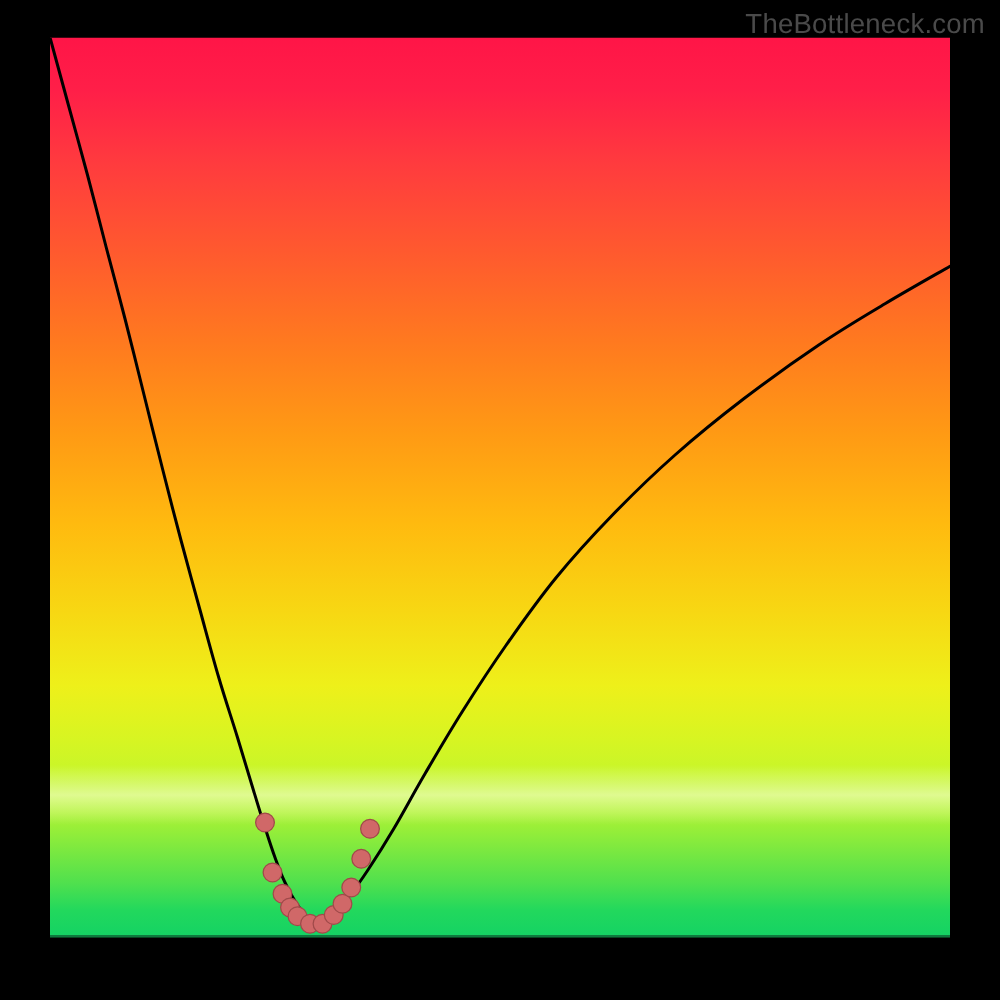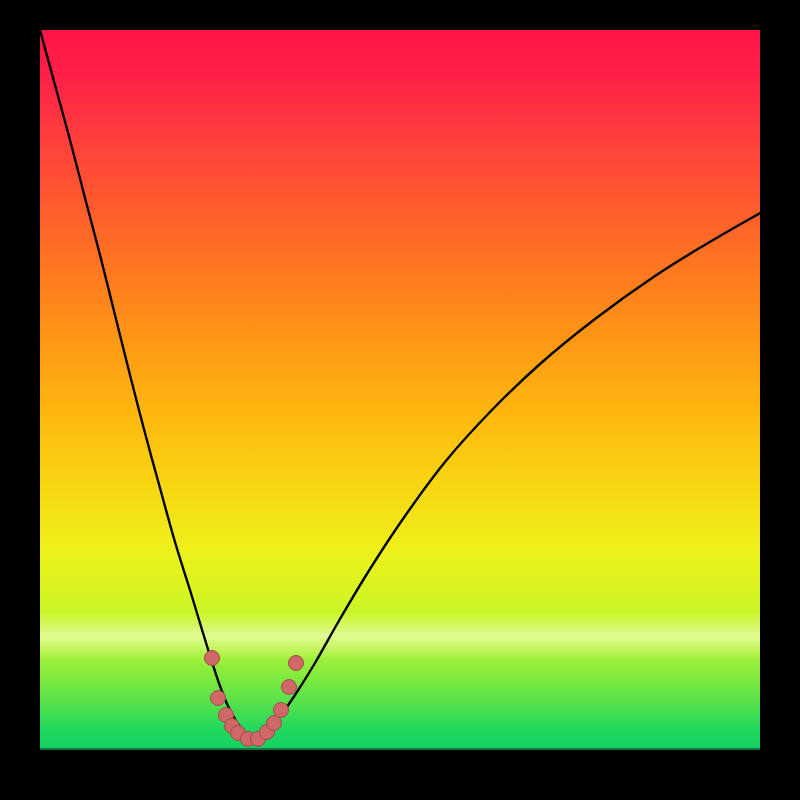--- a/index.html
+++ b/index.html
@@ -85,20 +85,21 @@
   svg.curves {
     position: absolute;
     inset: 0;
   }
 </style>
 </head>
 <body>
 
 <div class="stage">
 
+  <div class="watermark">TheBottleneck.com</div>
 
   <div class="plot-wrap">
     <div class="gradient"></div>
     <div class="band1"></div>
     <div class="bottom-line"></div>
 
     <svg class="curves" viewBox="0 0 720 720" preserveAspectRatio="none">
       <path id="left-path" fill="none" stroke-width="2.4" stroke-linecap="round" stroke="#000000" d="M 0 0 C 2.6999999999999997 9.9, 9.600000000000001 35.2, 15 55 C 20.4 74.8, 24.6 89.66, 30 110 C 35.4 130.34, 39.6 147.3, 45 168 C 50.4 188.7, 54.6 203.94, 60 225 C 65.4 246.06, 69.6 263.4, 75 285 C 80.4 306.6, 84.6 323.76, 90 345 C 95.4 366.24, 99.6 382.66, 105 403 C 110.4 423.34, 114.6 438.38, 120 458 C 125.4 477.62, 129.6 493.64, 135 512 C 140.4 530.36, 144.96 543.62, 150 560 C 155.04 576.38, 159.04 590.04, 163 603 C 166.96 615.96, 168.94 622.46, 172 632 C 175.06 641.54, 177.12 648.08, 180 656 C 182.88 663.92, 184.76 669.16, 188 676 C 191.24 682.84, 193.68 687.7, 198 694 C 202.32 700.3, 209.48 707.94, 212 711"></path>
       <path id="right-path" fill="none" stroke-width="2.4" stroke-linecap="round" stroke="#000000" d="M 212 711 C 214.34 709.38, 219.96 706.5, 225 702 C 230.04 697.5, 234.6 692.66, 240 686 C 245.4 679.34, 248.7 674.54, 255 665 C 261.3 655.46, 266.9 646.68, 275 633 C 283.1 619.32, 290.1 605.92, 300 589 C 309.9 572.08, 318.3 557.54, 330 539 C 341.7 520.46, 351.5 505.26, 365 486 C 378.5 466.74, 389.7 450.72, 405 432 C 420.3 413.28, 432.9 399.64, 450 382 C 467.1 364.36, 481.1 350.74, 500 334 C 518.9 317.26, 534.3 304.84, 555 289 C 575.7 273.16, 594.66 259.68, 615 246 C 635.34 232.32, 649.1 224.34, 668 213 C 686.9 201.66, 710.64 188.4, 720 183"></path>
       <g id="markers">

